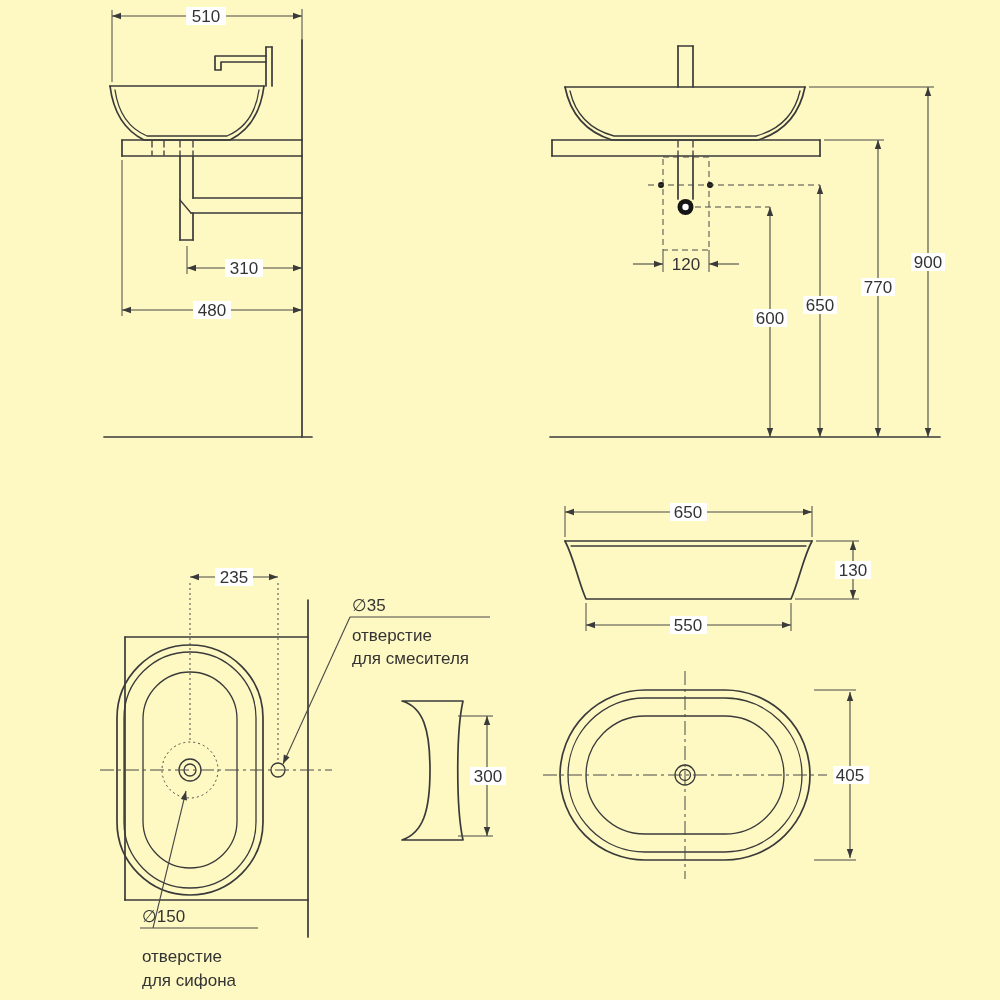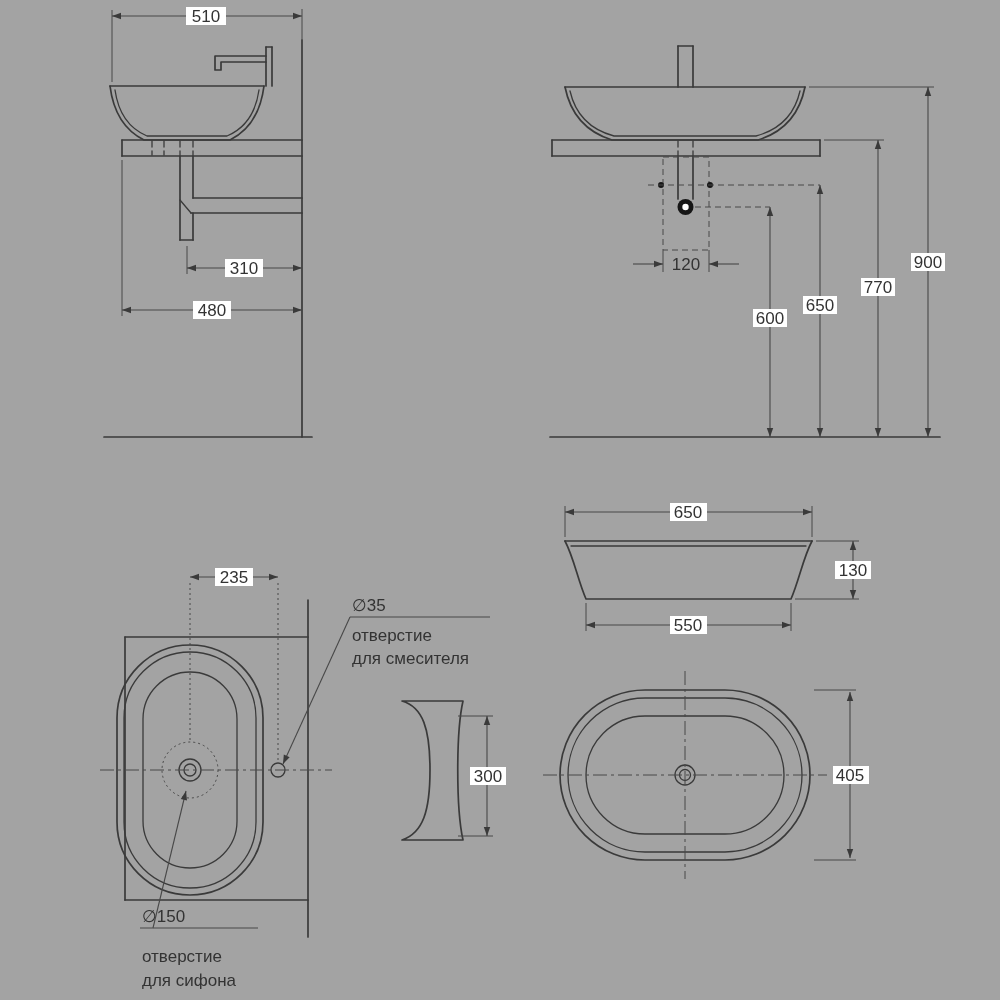--- a/index.html
+++ b/index.html
@@ -1,16 +1,16 @@
 <!DOCTYPE html>
 <html><head>
 <meta charset="utf-8">
 <style>
   html,body{margin:0;padding:0;background:#fff;}
-  #stage{width:1000px;height:1000px;background:#a3a3a3;position:relative;}
+  #stage{width:1000px;height:1000px;background:#fef9c3;position:relative;}
   svg{display:block;}
   .obj{stroke:#3a3a3a;stroke-width:1.7;fill:none;stroke-linecap:round;stroke-linejoin:round;}
   .obj2{stroke:#3a3a3a;stroke-width:1.3;fill:none;stroke-linecap:round;stroke-linejoin:round;}
   .dim{stroke:#484848;stroke-width:1.1;fill:none;}
   .ext{stroke:#484848;stroke-width:1;fill:none;}
   .dash{stroke-dasharray:6 4;}
   .dotl{stroke-dasharray:2 3;}
   .cline{stroke:#484848;stroke-width:1;fill:none;stroke-dasharray:14 4 3 4;}
   .blk{fill:#161616;stroke:none;}
   .wht{fill:#ffffff;stroke:none;}

